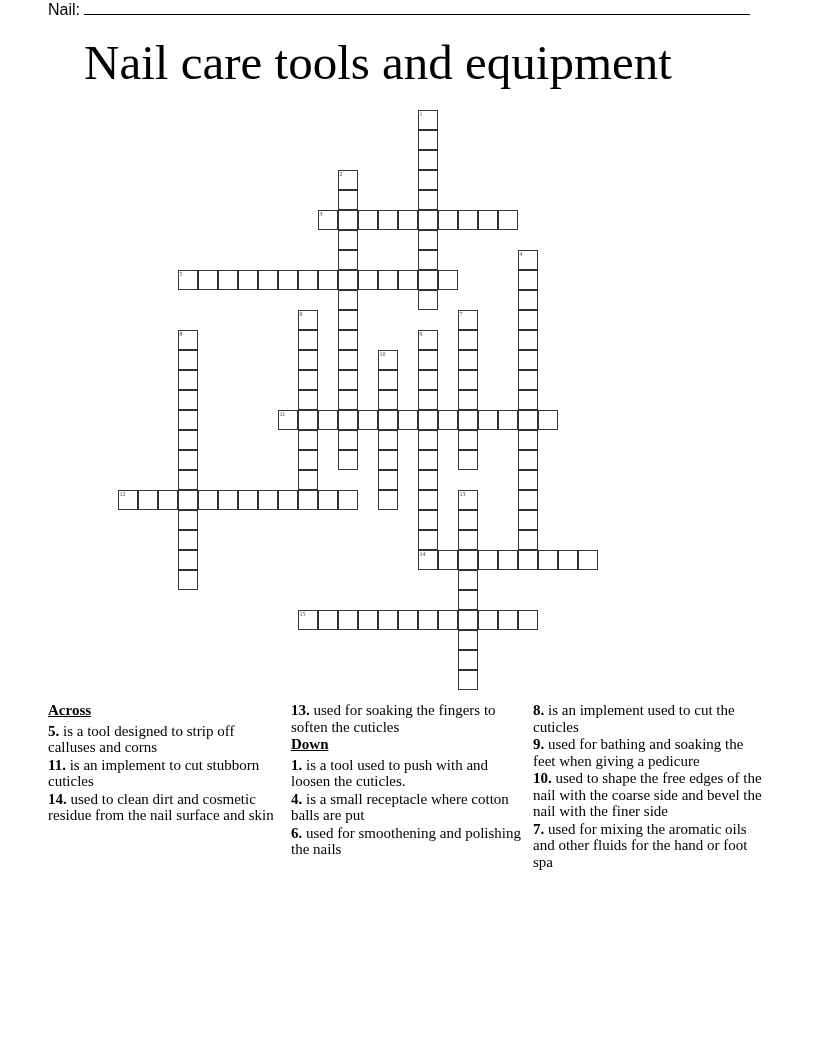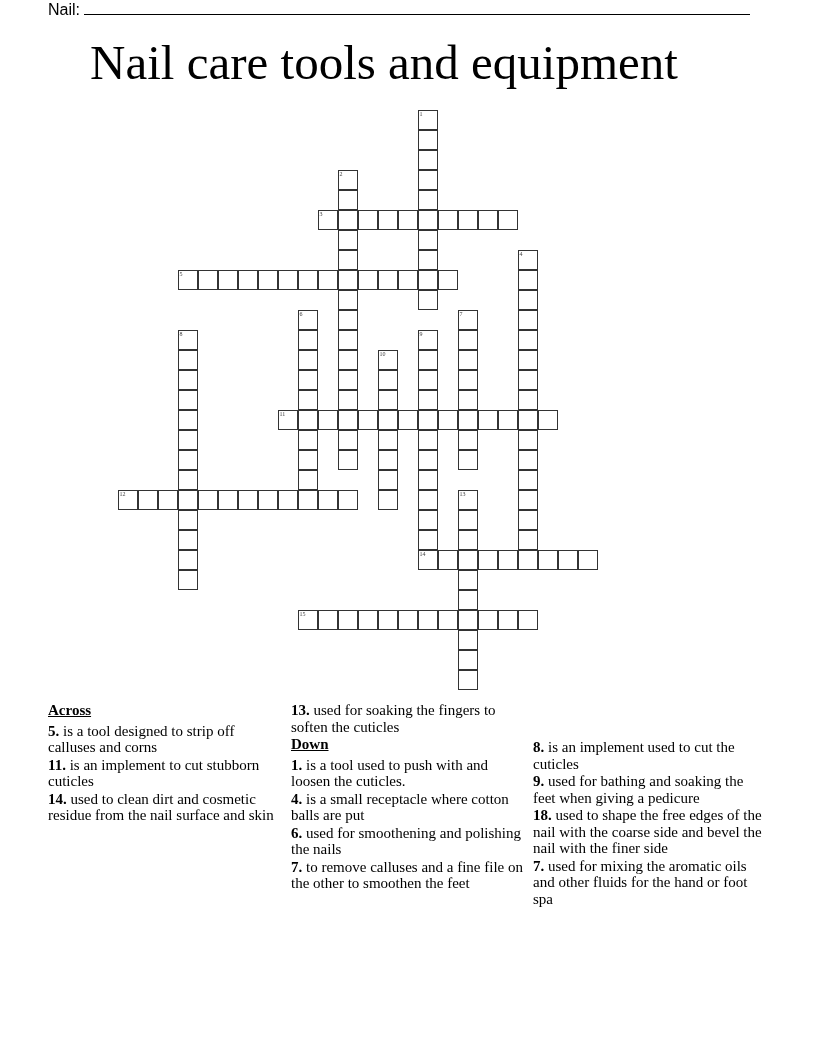--- a/index.html
+++ b/index.html
@@ -1,29 +1,29 @@
 <!DOCTYPE html>
 <html><head>
 <meta charset="utf-8">
 <style>
   html, body { margin: 0; padding: 0; background: #ffffff; }
   body { width: 816px; height: 1056px; position: relative; overflow: hidden; color: #000; }
   .name-line { position: absolute; left: 48px; top: 0px; font-family: "Liberation Sans", sans-serif; font-size: 16px; line-height: 18px; }
   .name-line .blank { display: inline-block; width: 666px; border-bottom: 1px solid #000; height: 14px; vertical-align: baseline; margin-left: 4px; }
-  .title { position: absolute; left: 0; top: 32px; width: 756px; text-align: center; font-family: "Liberation Serif", serif; font-size: 49px; line-height: 62px; margin-left: 6px; }
+  .title { position: absolute; left: 0; top: 32px; width: 756px; text-align: center; font-family: "Liberation Serif", serif; font-size: 49px; line-height: 62px; }
   .grid { position: absolute; left: 0; top: 0; width: 816px; height: 700px; }
   .cell { position: absolute; width: 20px; height: 20px; box-sizing: border-box; border: 1px solid #333; background: #fff; margin-left: -0.5px; margin-top: -0.5px; }
   .cell .num { position: absolute; left: 1px; top: 0px; font-family: "Liberation Serif", serif; font-size: 6px; line-height: 7px; color: #444; }
   .clues { position: absolute; top: 702px; font-family: "Liberation Serif", serif; font-size: 15px; line-height: 16.5px; }
   .clues .heading { font-weight: bold; text-decoration: underline; margin-bottom: 4px; display: block; }
   .clue { margin-bottom: 1px; }
   .clue b { font-weight: bold; }
   .col1 { left: 48px; width: 232px; }
   .col2 { left: 291px; width: 232px; }
-  .col3 { left: 533px; width: 236px; margin-top: 37px; }
+  .col3 { left: 533px; width: 236px; }
 </style>
 </head>
 <body>
 
 <div class="name-line">
   <span>Nail:</span><span class="blank"></span>
 </div>
 
 <div class="title">Nail care tools and equipment</div>
 
@@ -223,21 +223,20 @@
   <div class="clue"><b>11.</b><span> is an implement to cut stubborn cuticles</span></div>
   <div class="clue"><b>14.</b><span> used to clean dirt and cosmetic residue from the nail surface and skin</span></div>
 </div>
 
 <div class="clues col2">
   <div class="clue"><b>13.</b><span> used for soaking the fingers to soften the cuticles</span></div>
   <span class="heading">Down</span>
   <div class="clue"><b>1.</b><span> is a tool used to push with and loosen the cuticles.</span></div>
   <div class="clue"><b>4.</b><span> is a small receptacle where cotton balls are put</span></div>
   <div class="clue"><b>6.</b><span> used for smoothening and polishing the nails</span></div>
-  <div class="clue"><b>7.</b><span> to remove calluses and a fine file on the other to smoothen the feet</span></div>
 </div>
 
 <div class="clues col3">
   <div class="clue"><b>8.</b><span> is an implement used to cut the cuticles</span></div>
   <div class="clue"><b>9.</b><span> used for bathing and soaking the feet when giving a pedicure</span></div>
-  <div class="clue"><b>18.</b><span> used to shape the free edges of the nail with the coarse side and bevel the nail with the finer side</span></div>
+  <div class="clue"><b>10.</b><span> used to shape the free edges of the nail with the coarse side and bevel the nail with the finer side</span></div>
   <div class="clue"><b>7.</b><span> used for mixing the aromatic oils and other fluids for the hand or foot spa</span></div>
 </div>
 
 </body></html>

